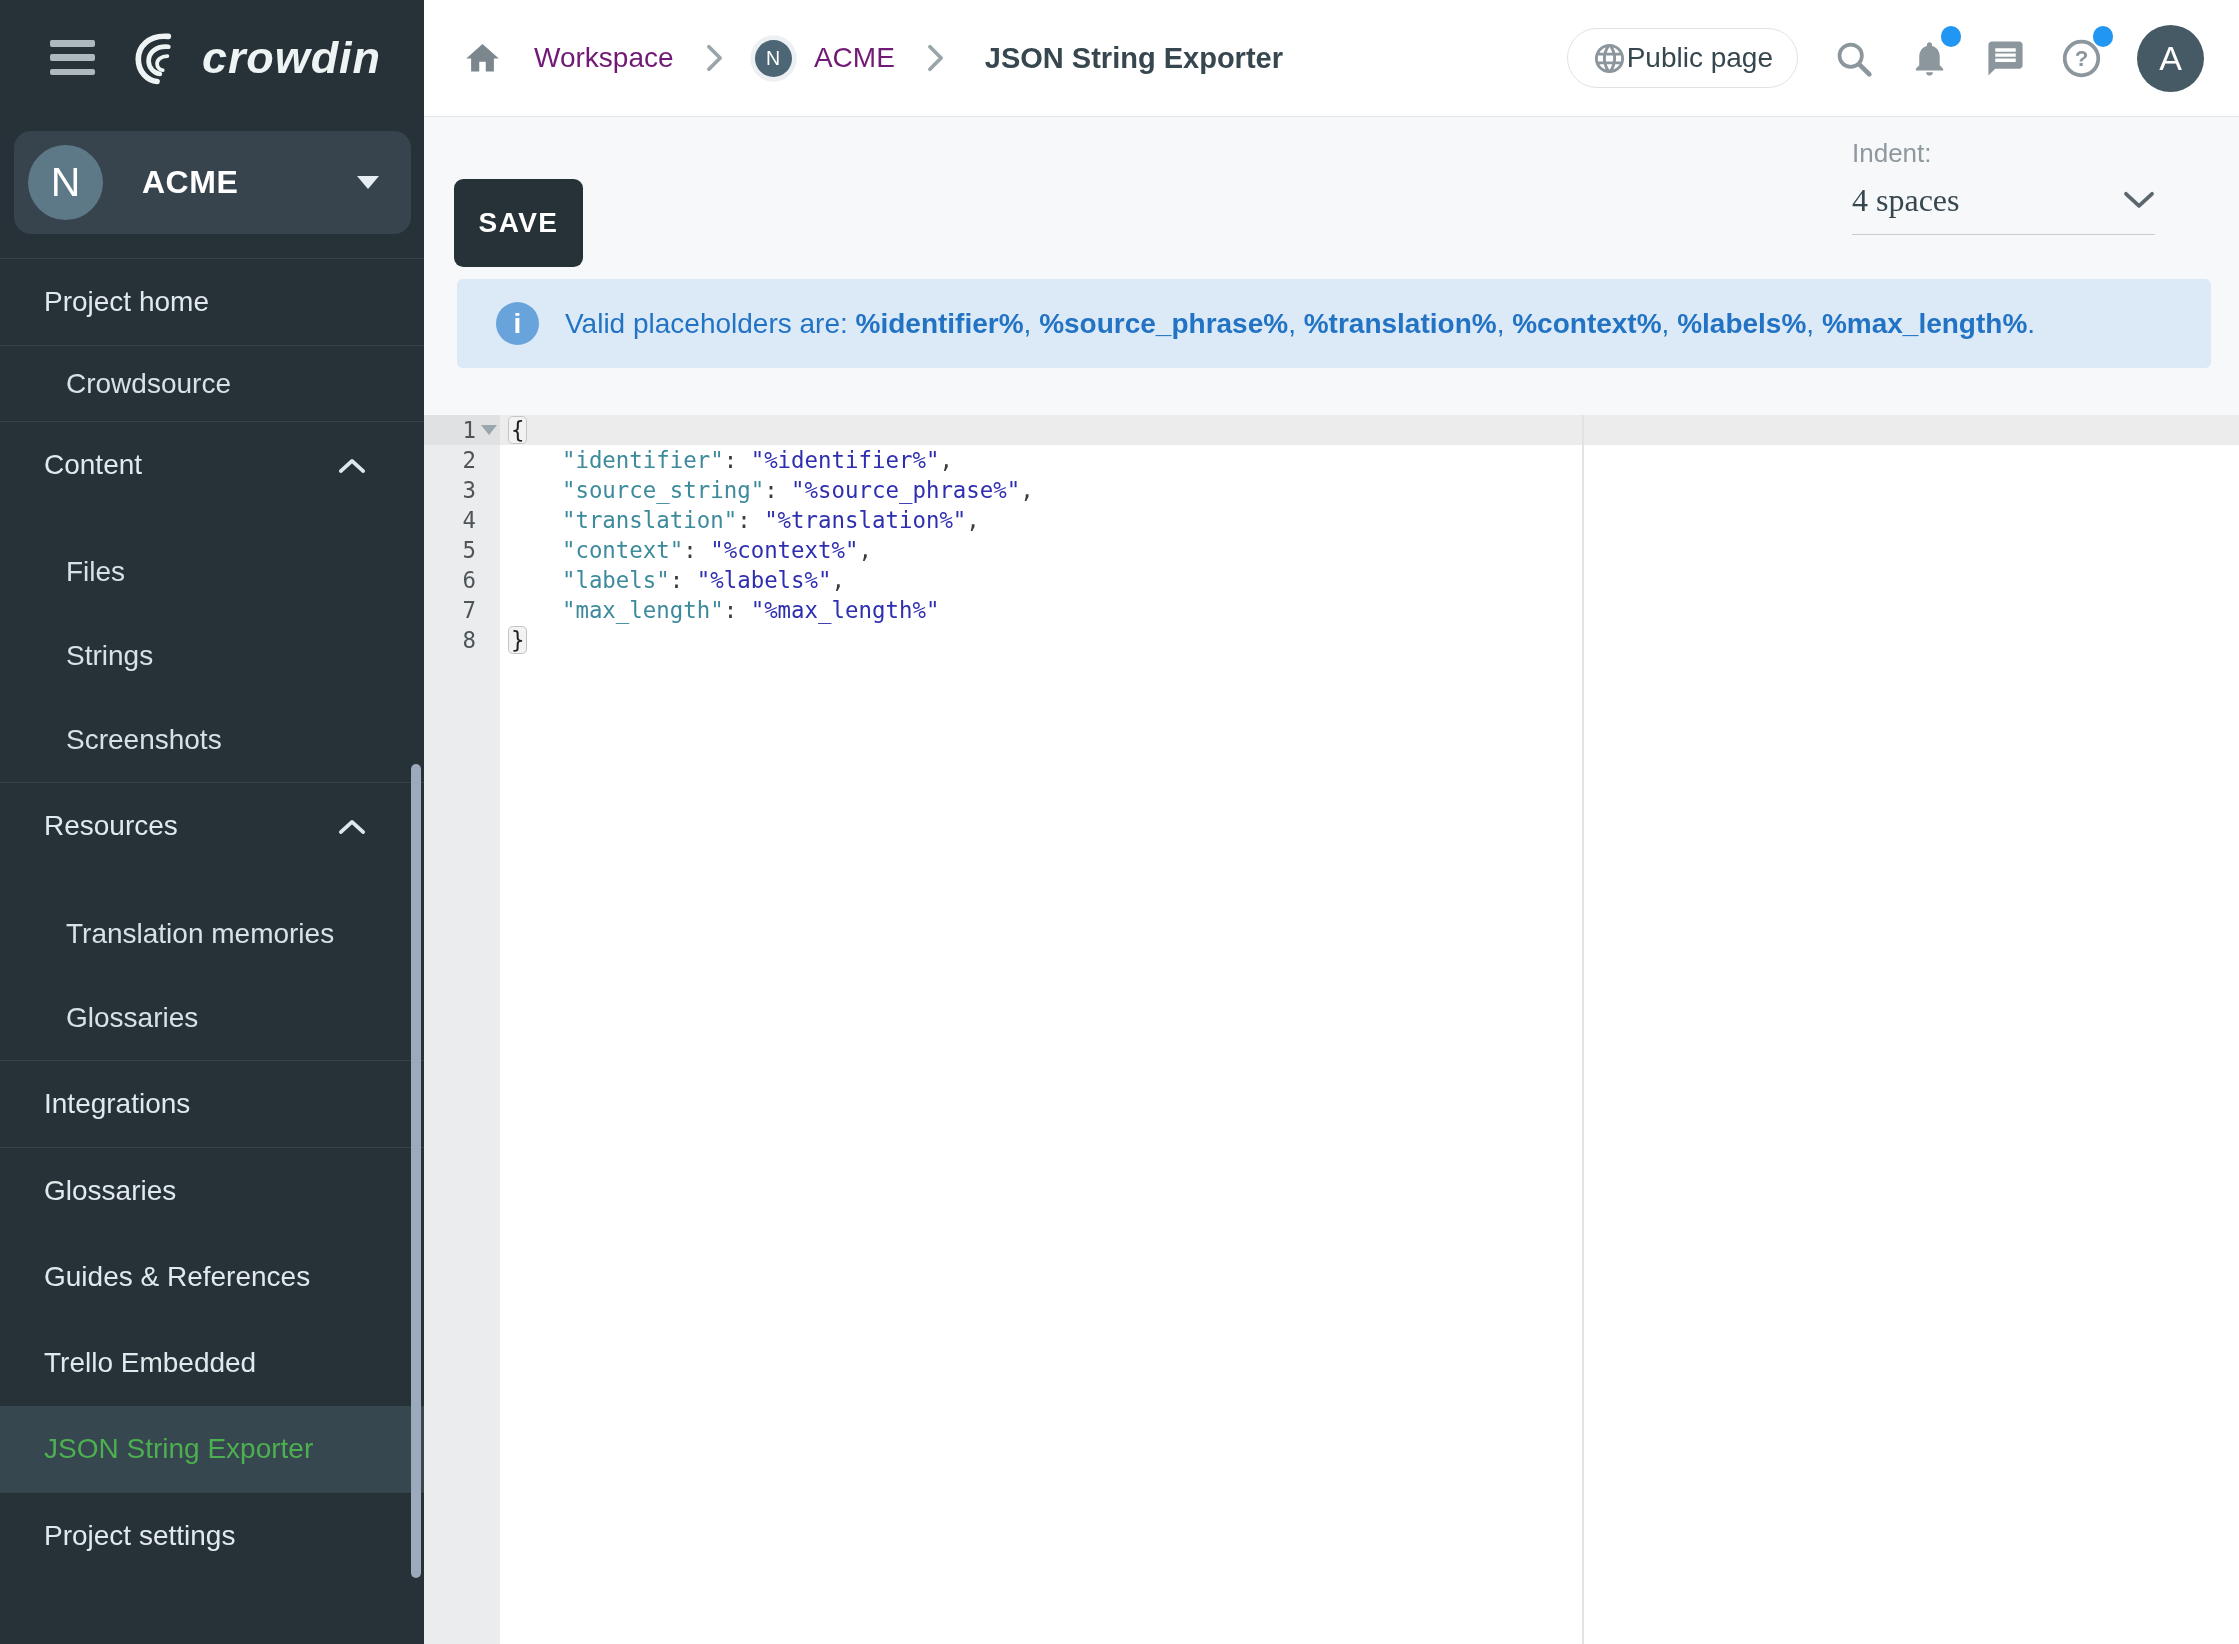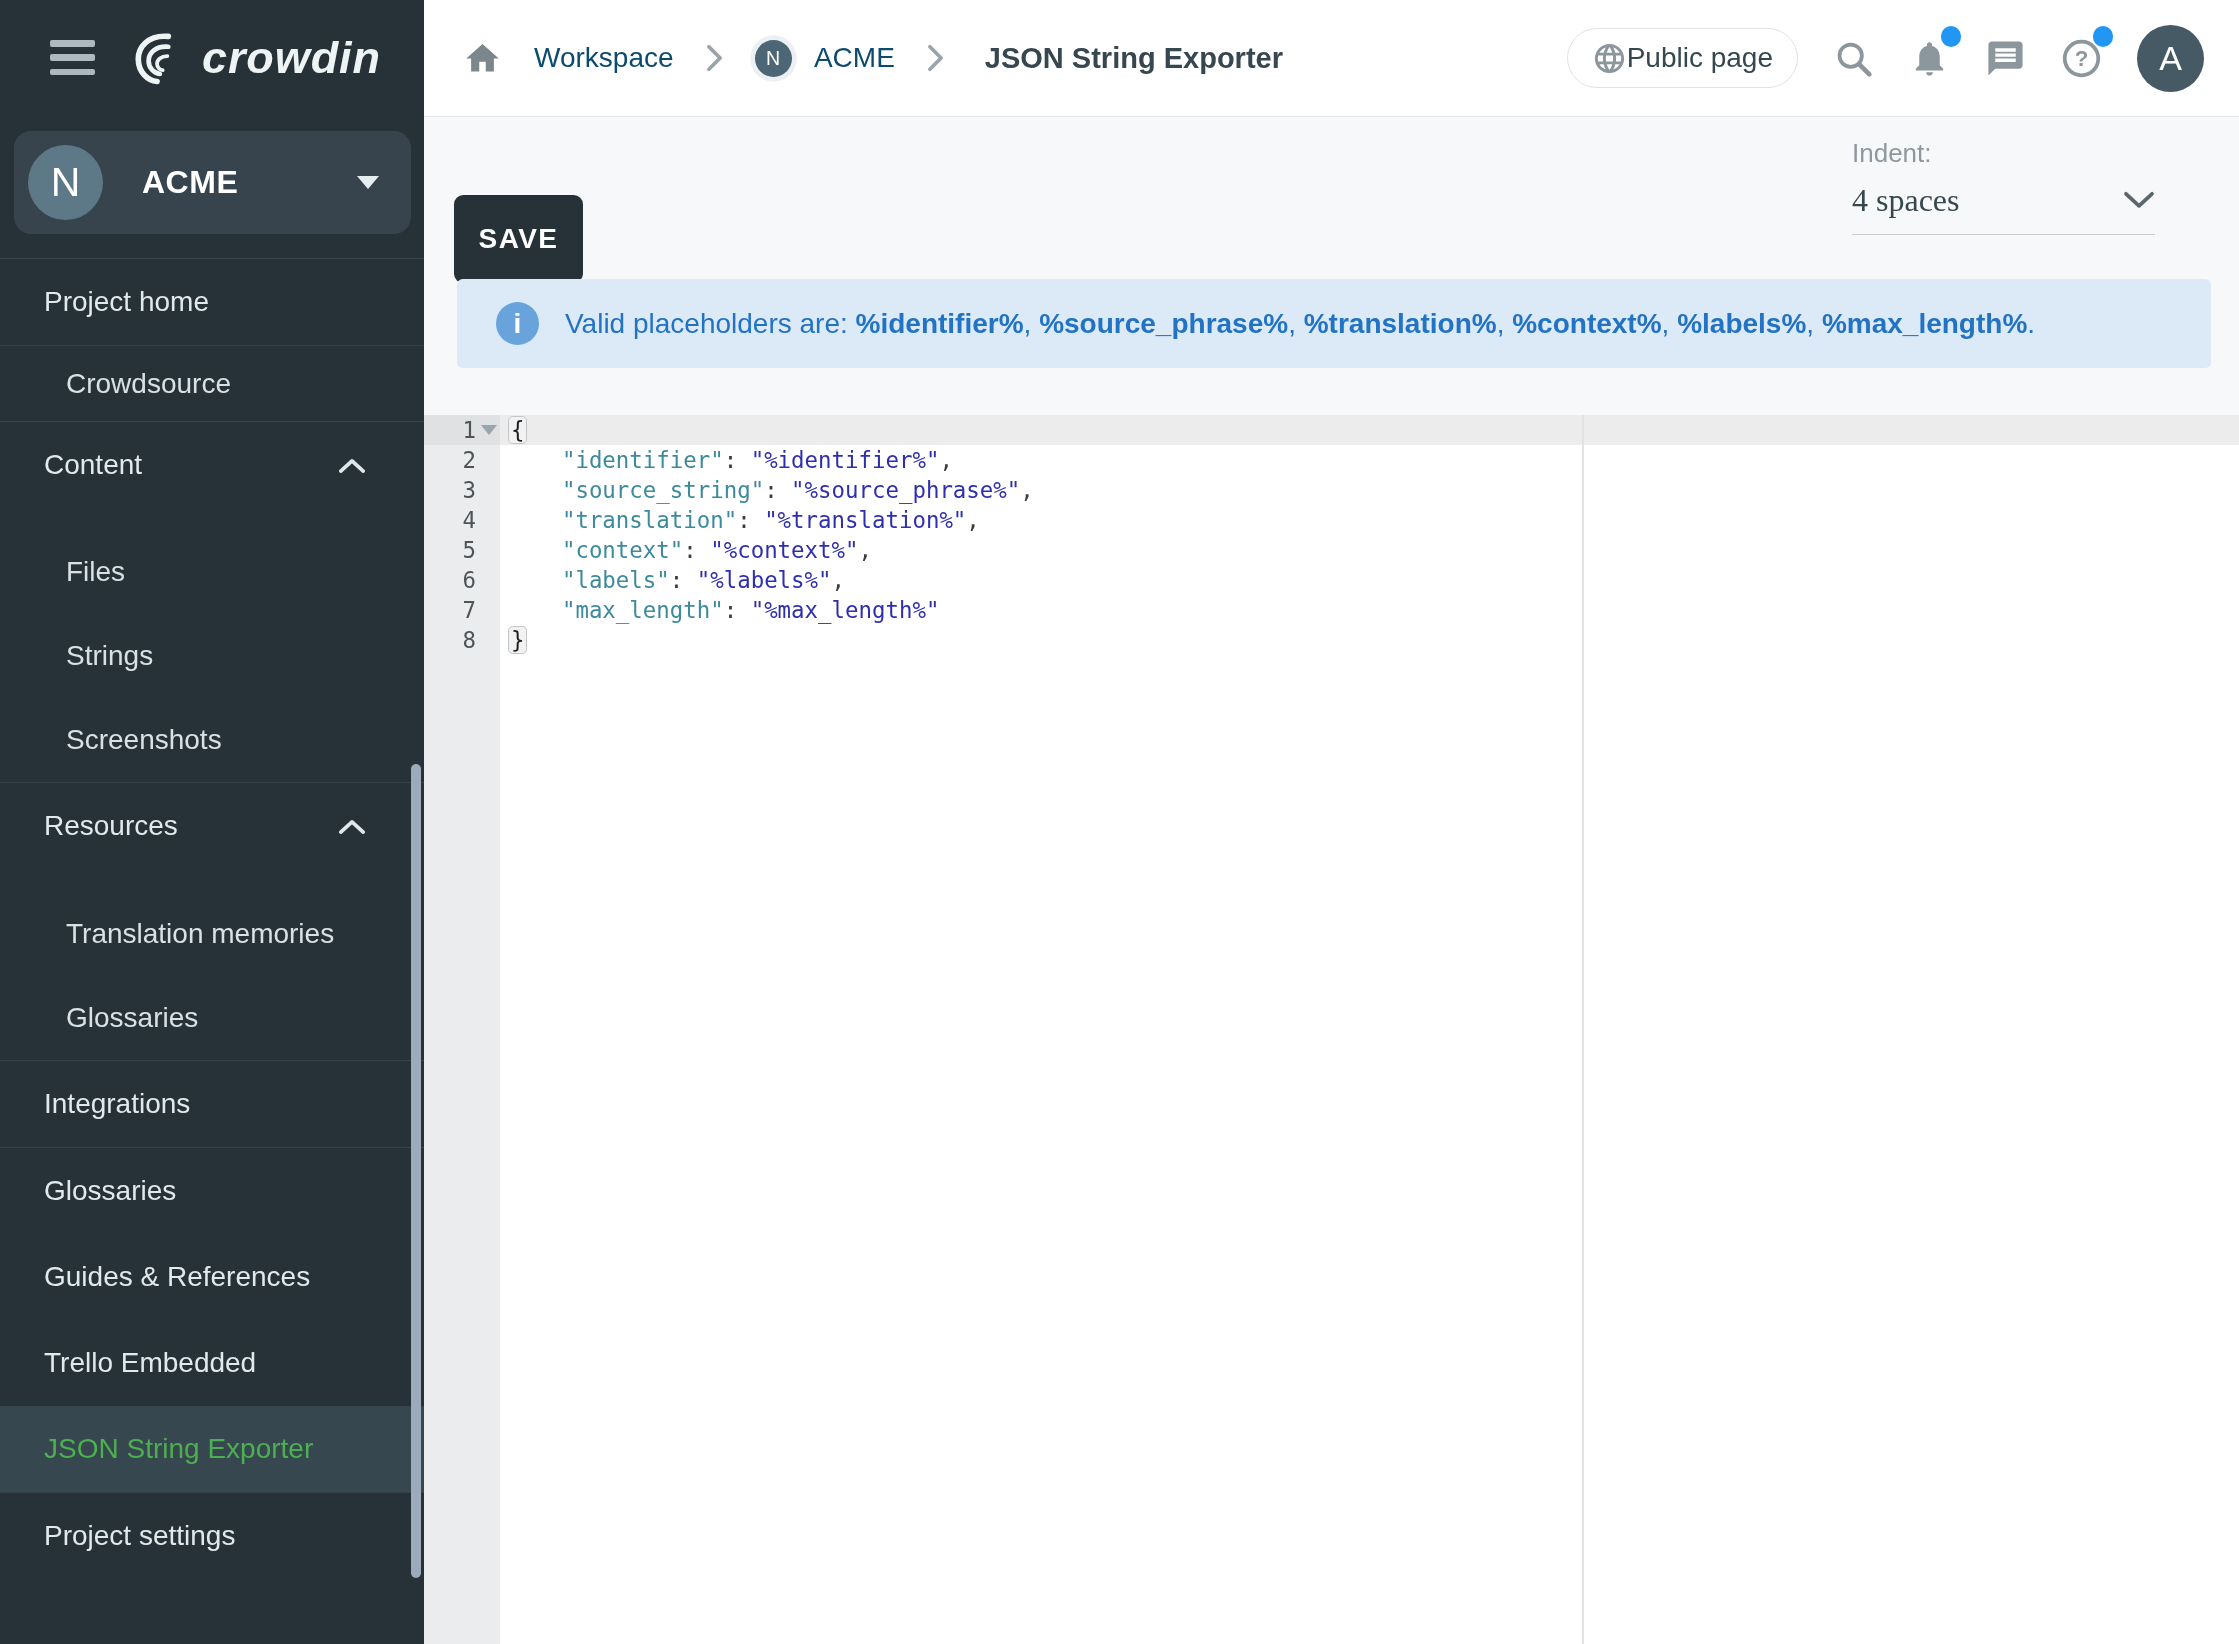--- a/index.html
+++ b/index.html
@@ -29,36 +29,36 @@
   .nav-row.header + .nav-row.sub{margin-top:22.4px;}
   .nav-row .chev{margin-left:auto;display:flex;}
   .nav-row.active{background:#37474f;color:#4caf50;}
   .side-thumb{position:absolute;left:411px;top:764px;width:10.3px;height:814px;border-radius:5.6px;background:#9cabbb;cursor:pointer;}
 
   
   .hd{position:absolute;left:424px;top:0;right:0;height:117px;background:#fff;border-bottom:1.9px solid #e3e6e8;
       display:flex;align-items:center;padding:0 35px 0 39px;z-index:4;}
   .crumbs{display:flex;align-items:center;}
   .crumb-gap{margin-left:32px;}
-  .crumb{color:#0c4a6e;font-size:28px;cursor:pointer;}
+  .crumb{color:#701a75;font-size:28px;cursor:pointer;}
   .crumb-title{color:#37474f;font-size:29px;font-weight:700;}
   .bc-avatar{width:37px;height:37px;border-radius:50%;background:#4d6675;color:#fff;font-size:19.6px;
              display:flex;align-items:center;justify-content:center;box-shadow:0 0 0 4.7px #ecf0f2;}
   .hd-right{margin-left:auto;display:flex;align-items:center;}
   .pill{height:60px;border:1.9px solid #dfe3e6;border-radius:32px;display:flex;align-items:center;
         padding:0 24px;cursor:pointer;background:#fff;}
   .pill span{color:#37474f;font-size:28px;}
   .icon-btn{width:41px;display:flex;justify-content:center;position:relative;margin-left:35px;cursor:pointer;}
   .dot{position:absolute;top:-11.2px;right:-11.2px;width:20.5px;height:20.5px;border-radius:50%;background:#2196f3;}
   .user-avatar{width:67px;height:67px;border-radius:50%;background:#455a64;color:#fff;font-size:34px;
                display:flex;align-items:center;justify-content:center;margin-left:35px;cursor:pointer;}
 
   
   .toolbar{position:absolute;left:424px;top:117px;right:0;height:298px;background:#f6f8f9;}
-  .save-btn{position:absolute;left:30px;top:78px;width:129px;height:88px;background:#263238;color:#fff;
+  .save-btn{position:absolute;left:30px;top:62px;width:129px;height:88px;background:#263238;color:#fff;
             border:none;border-radius:9.3px;font-family:"Liberation Sans",sans-serif;font-size:28px;font-weight:700;
             letter-spacing:1.4px;cursor:pointer;}
   .indent{position:absolute;right:84px;top:20.5px;width:303px;}
   .indent-label{color:#8e989f;font-size:26px;}
   .indent-sel{display:flex;align-items:center;margin-top:13px;padding-bottom:15px;border-bottom:1.9px solid #c6ccd0;cursor:pointer;}
   .indent-val{color:#37474f;font-size:32px;font-family:Liberation Serif, serif;}
   .indent-sel .chev{margin-left:auto;display:flex;}
   .banner{position:absolute;left:33px;top:162px;width:1754px;height:89px;background:#dceaf8;border-radius:5.6px;
           display:flex;align-items:center;padding:0 39px;}
   .banner-ic{flex:none;width:43px;height:43px;border-radius:50%;background:#68a4db;color:#fff;font-size:28px;font-weight:700;

